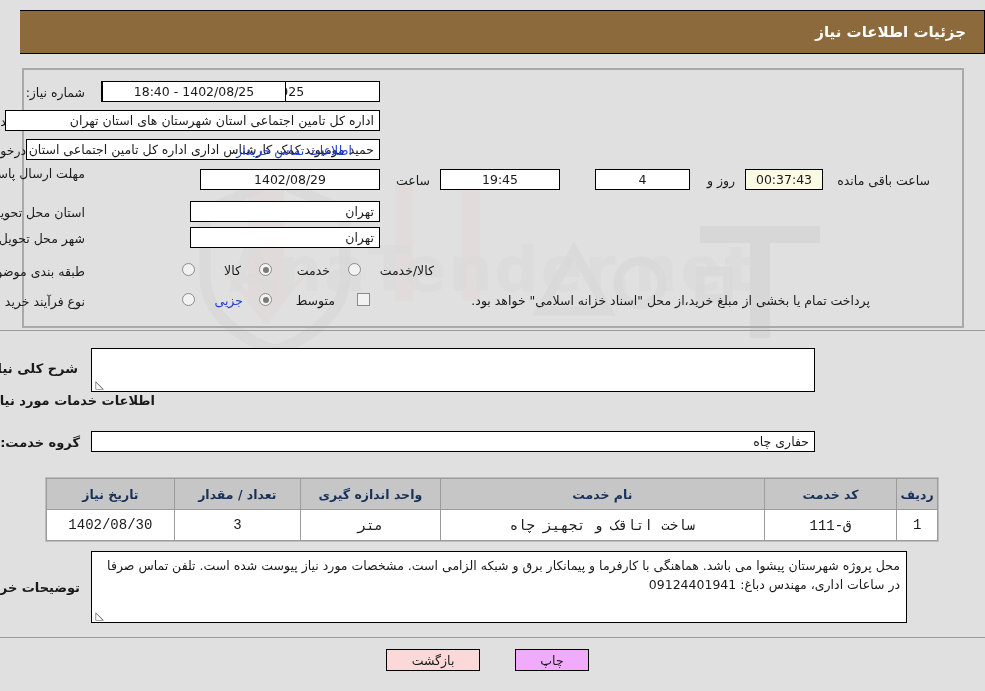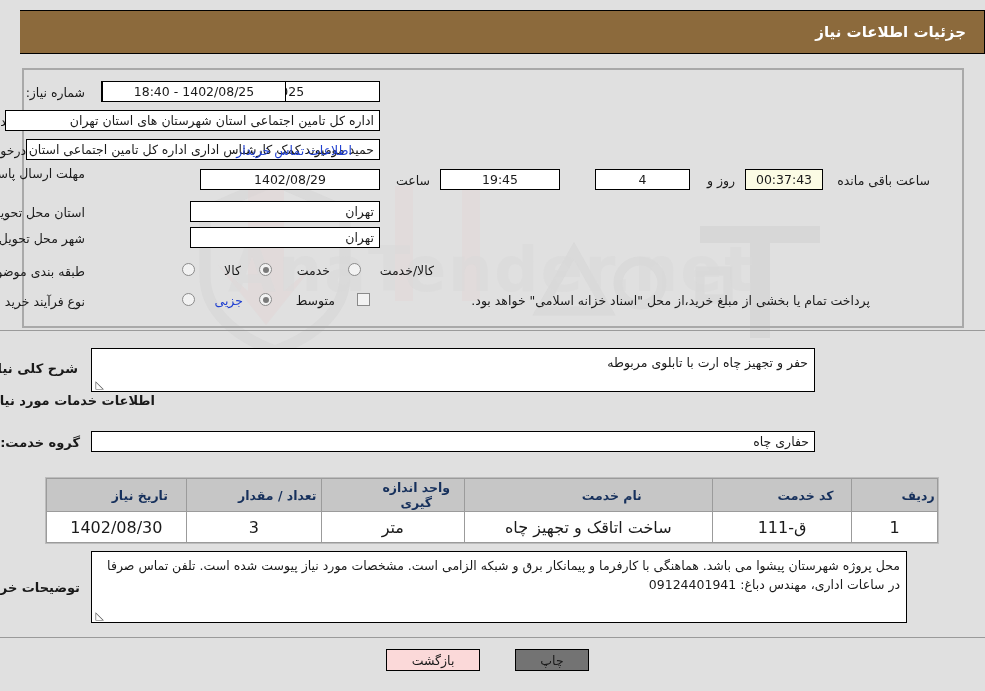--- a/index.html
+++ b/index.html
@@ -174,47 +174,47 @@
     box-shadow: 0 0 0 1px #bdbdbd;
   }
   .tbl th {
     background: #c6c6c6;
     color: #16305c;
     font-weight: bold;
     border: 1px solid #9b9b9b;
     height: 28px;
     text-align: center;
     font-size: 12.5px;
-    padding-left: 48px;
   }
   .tbl td {
     background: #ffffff;
     border: 1px solid #9b9b9b;
     height: 28px;
     text-align: center;
     color: #1a1a1a;
-    font-size: 16px;
+    font-size: 14px;
+    font-family: Liberation Mono, monospace;
   }
 
   
   .btn {
     position: absolute;
     height: 22px;
     border: 1px solid #000;
     box-sizing: border-box;
     font-size: 12.5px;
     color: #1a1a1a;
     display: flex;
     align-items: center;
     justify-content: center;
     cursor: pointer;
     z-index: 3;
     font-family: inherit;
   }
-  .btn.print { background: #737373; }
+  .btn.print { background: #f0abfc; }
   .btn.back  { background: #fbd9d9; }
 </style>
 </head>
 <body>
 
 <div class="watermark">
   <svg width="985" height="230" viewBox="0 0 985 230" xmlns="http://www.w3.org/2000/svg">
     <g fill="#b9b9b9" opacity="0.75">
       <path d="M205 40 L275 10 L345 40 L345 105 C345 140 315 165 275 180 C235 165 205 140 205 105 Z" fill="none" stroke="#c4c4c4" stroke-width="11"></path>
       <path d="M700 55 h120 v17 h-50 v95 h-20 v-95 h-50 z"></path>
@@ -278,21 +278,20 @@
 <div class="lbl" style="right:742px; top:293px; color:#1f3fd0;">جزیی</div>
 <div class="radio on" style="right:713px; top:293px;"></div>
 <div class="lbl" style="right:650px; top:293px;">متوسط</div>
 <div class="checkbox" style="right:615px; top:293px;"></div>
 <div class="lbl" style="right:115px; top:293px;">پرداخت تمام یا بخشی از مبلغ خرید،از محل "اسناد خزانه اسلامی" خواهد بود.</div>
 
 <div class="divider" style="top:330px;"></div>
 
 <div class="lbl bold" style="right:907px; top:361px; font-size:13px;">شرح کلی نیاز:</div>
 <div class="tbox" style="right:170px; top:348px; width:724px; height:44px;">
-  <span>حفر و تجهیز چاه ارت با تابلوی مربوطه</span>
   <span class="resize">◺</span>
 </div>
 
 <div class="lbl bold" style="right:830px; top:393px; font-size:13px;">اطلاعات خدمات مورد نیاز</div>
 
 <div class="lbl bold" style="right:905px; top:435px; font-size:13px;">گروه خدمت:</div>
 <div class="fld rtlstart" style="right:170px; top:431px; width:724px;">حفاری چاه</div>
 
 <table class="tbl">
   <thead>

